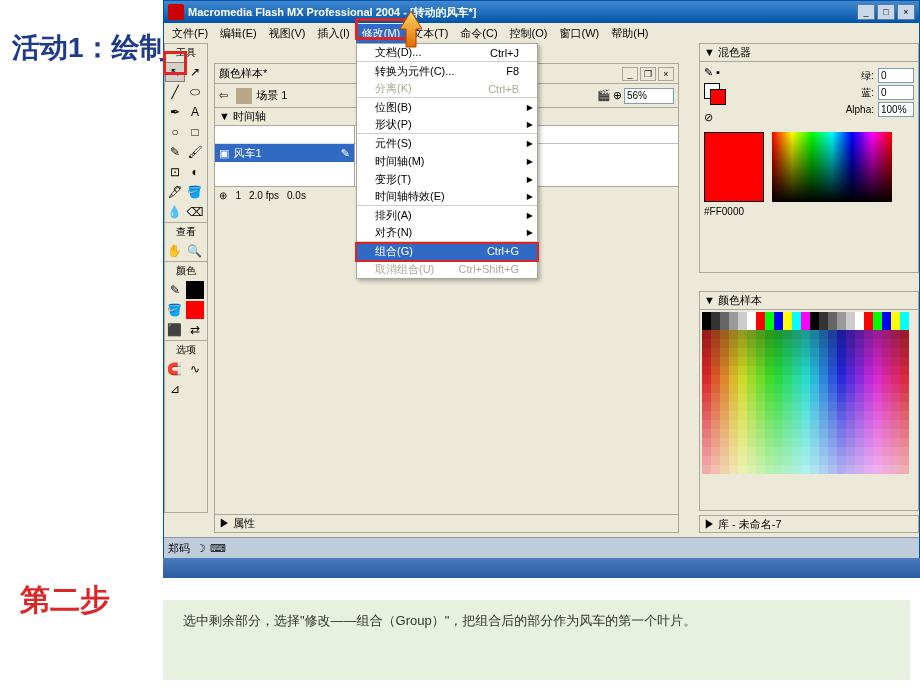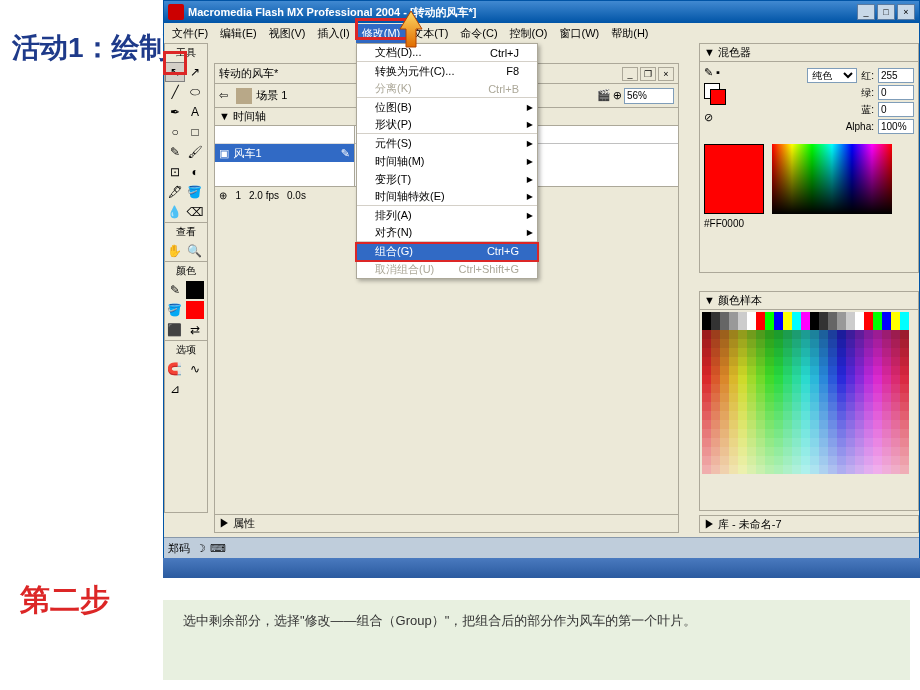--- a/index.html
+++ b/index.html
@@ -166,21 +166,21 @@
     <div class="tool-grid">
       <div class="tool-btn">🧲</div>
       <div class="tool-btn">∿</div>
       <div class="tool-btn">⊿</div>
     </div>
   </div>
   <div class="sel-highlight" style="left:-1px;top:50px;width:24px;height:24px"></div>
 
   <div class="doc-panel">
     <div class="doc-tab">
-      <span class="doc-tab-text">转动的风车*</span>
+      <span class="doc-tab-text">颜色样本*</span>
       <div class="doc-ctrl">_</div>
       <div class="doc-ctrl">❐</div>
       <div class="doc-ctrl">×</div>
     </div>
     <div class="scene-bar">
       <span style="margin-right:8px;cursor:pointer">⇦</span>
       <div class="scene-icon"></div>
       <span>场景 1</span>
       <div class="scene-tools">
         <span>🎬</span>
@@ -265,25 +265,20 @@
     <div class="mixer-body">
       <div class="mixer-left">
         <div>✎ ▪</div>
         <div class="stroke-fill">
           <div class="sf-stroke"></div>
           <div class="sf-fill"></div>
         </div>
         <div>⊘</div>
       </div>
       <div class="mixer-right">
-        <div class="clr-row">
-            <select class="clr-sel"><option>纯色</option></select>
-            <span>红:</span>
-            <input class="clr-input" value="255" style="">
-          </div>
         <div class="clr-row">
             <span>绿:</span>
             <input class="clr-input" value="0" style="">
           </div>
         <div class="clr-row">
             <span>蓝:</span>
             <input class="clr-input" value="0" style="">
           </div>
         <div class="clr-row">
             <span>Alpha:</span>

